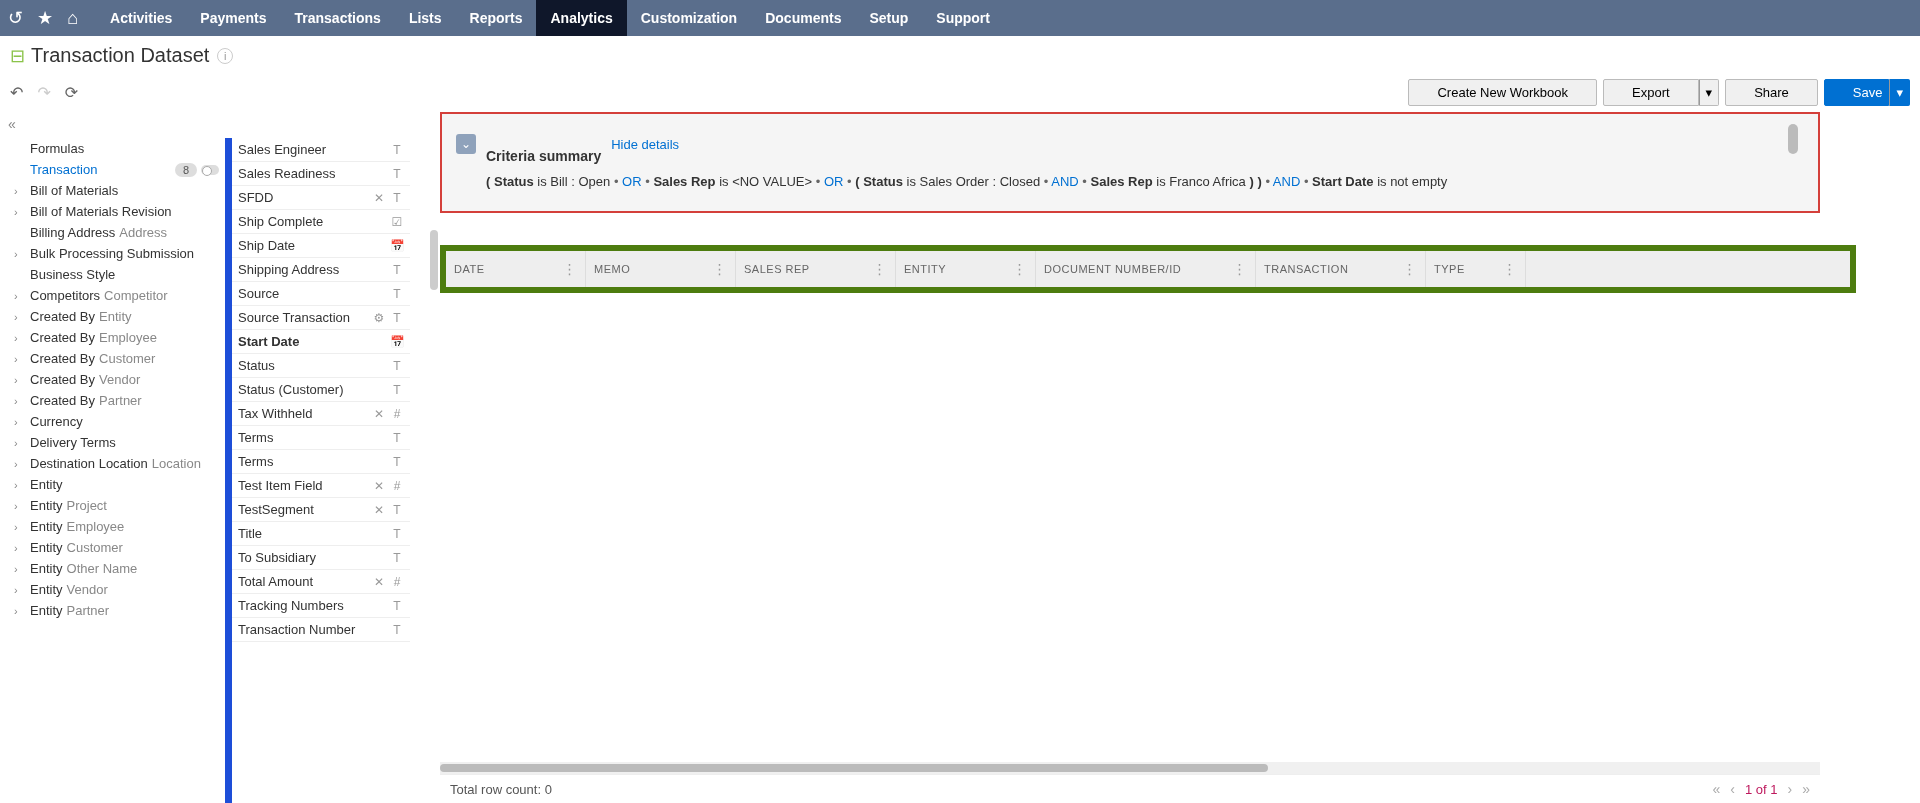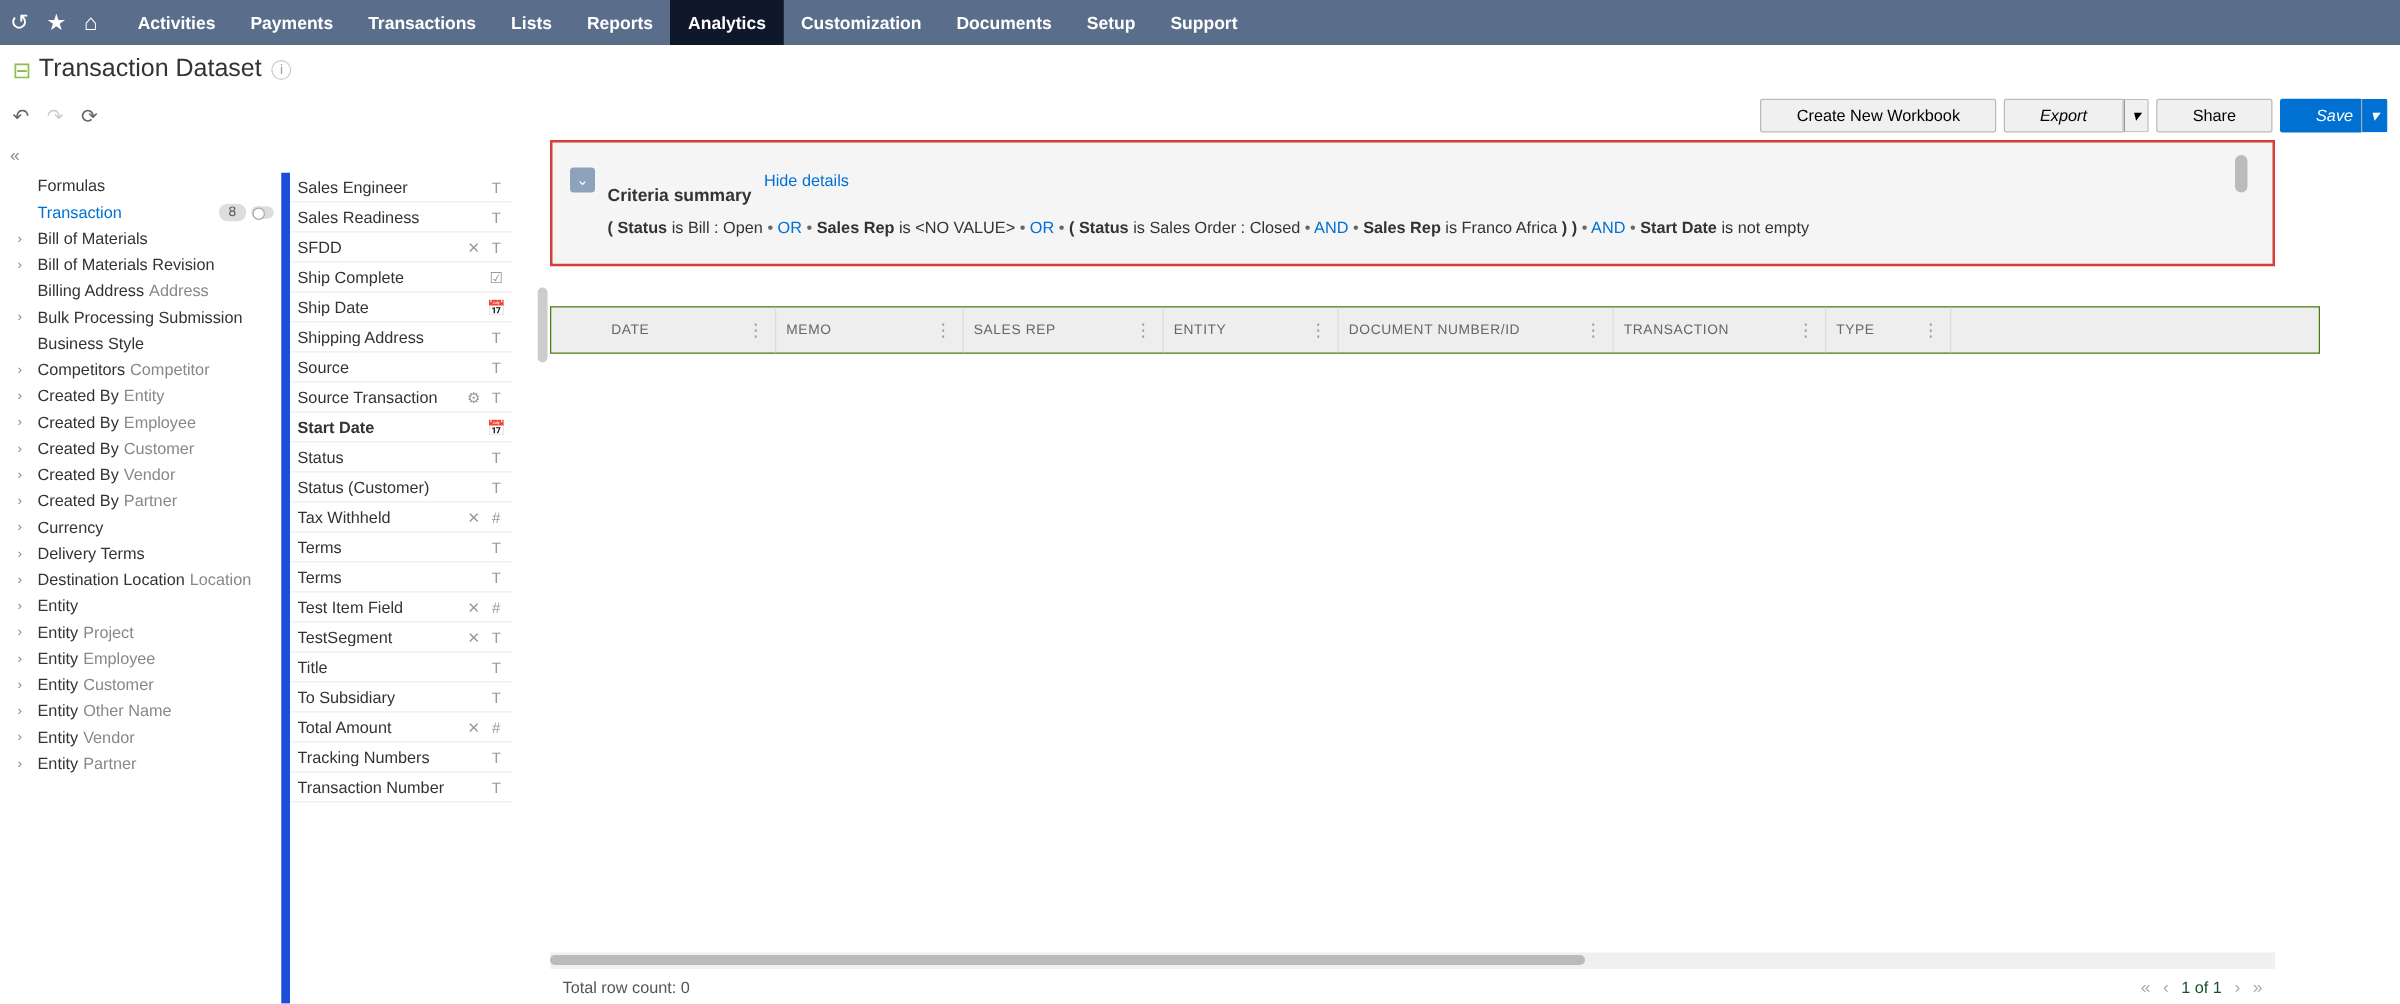--- a/index.html
+++ b/index.html
@@ -14,21 +14,21 @@
 .header-icon { color: #8bc34a; font-size: 18px; margin-right: 6px; }
 .header-title { font-size: 20px; font-weight: 400; color: #333; }
 .header-info { color: #999; margin-left: 8px; border: 1px solid #ccc; border-radius: 50%; width: 16px; height: 16px; display: inline-flex; align-items: center; justify-content: center; font-size: 11px; }
 .toolbar { display: flex; align-items: center; padding: 4px 10px; }
 .toolbar-left { display: flex; gap: 14px; }
 .toolbar-left span { color: #666; cursor: pointer; font-size: 16px; }
 .toolbar-right { margin-left: auto; display: flex; gap: 6px; align-items: center; }
 .btn { padding: 5px 28px; border: 1px solid #bbb; background: #f0f0f0; cursor: pointer; font-size: 13px; border-radius: 2px; }
 .btn-primary { background: #0070d2; color: #fff; border-color: #0070d2; padding-right: 6px; }
 .btn-group { display: flex; }
-.btn-group .btn { border-radius: 0; font-style: italic; }
+.btn-group .btn { border-radius: 0; }
 .btn-group .btn:first-child { border-radius: 2px 0 0 2px; }
 .btn-group .btn.dropdown-caret { padding: 5px 6px; border-left: 1px solid #999; border-radius: 0 2px 2px 0; }
 .btn-primary.dropdown-caret { border-left-color: #3a8de0; }
 .main { display: flex; height: calc(100vh - 110px); }
 .left-panel { width: 430px; display: flex; flex-direction: column; border-right: 0; }
 .search-row { display: flex; align-items: center; padding: 6px 8px; gap: 6px; }
 .search-box { flex: 1; display: flex; align-items: center; border: 1px solid #ddd; background: #f5f5f5; padding: 6px 8px; }
 .search-box input { border: none; background: transparent; flex: 1; font-size: 13px; outline: none; }
 .search-box .search-icon { color: #888; font-size: 15px; }
 .collapse-btn { color: #888; cursor: pointer; font-size: 14px; }
@@ -54,21 +54,21 @@
 .right-scrollbar-outer { position: absolute; left: 0; top: 120px; width: 8px; height: 60px; background: #ccc; border-radius: 4px; }
 .criteria-box { border: 2px solid #d43f3a; margin: 2px 100px 2px 0; background: #f5f5f5; padding: 10px 14px 18px 14px; position: relative; }
 .criteria-head { display: flex; align-items: center; gap: 10px; }
 .criteria-toggle { width: 20px; height: 20px; background: #8fa2bb; border-radius: 3px; color: #fff; display: flex; align-items: center; justify-content: center; font-size: 12px; cursor: pointer; }
 .criteria-title { font-weight: bold; font-size: 14px; margin-top: 24px; }
 .criteria-link { color: #0070d2; cursor: pointer; font-size: 13px; }
 .criteria-body { margin-top: 8px; margin-left: 30px; font-size: 13px; color: #333; line-height: 1.6; }
 .criteria-body .bold { font-weight: bold; }
 .criteria-body .op { color: #0070d2; }
 .criteria-body .dot { color: #666; }
-.grid-header { display: flex; background: #eee; border: 1px solid #4d7c0f; margin-top: 30px; margin-right: 64px; padding-left: 40px; }
+.grid-header { display: flex; background: #eee; border: 6px solid #4d7c0f; margin-top: 30px; margin-right: 64px; }
 .grid-col { padding: 10px 8px; font-size: 11px; color: #666; letter-spacing: 0.5px; border-right: 1px solid #ddd; display: flex; align-items: center; justify-content: space-between; }
 .grid-col .col-menu { color: #999; cursor: pointer; font-size: 14px; }
 .grid-body { flex: 1; }
 .grid-hscroll { height: 12px; background: #f0f0f0; margin-right: 100px; position: relative; }
 .grid-hscroll-thumb { position: absolute; left: 0; top: 2px; height: 8px; width: 60%; background: #bbb; border-radius: 4px; }
 .footer { display: flex; align-items: center; padding: 6px 10px; border-top: 1px solid #eee; margin-right: 100px; }
 .footer-left { color: #555; }
 .footer-right { margin-left: auto; display: flex; align-items: center; gap: 10px; color: #aaa; }
 .footer-right .page-nav { cursor: pointer; font-size: 14px; }
 .side-scroll { position: absolute; right: 20px; top: 10px; width: 10px; height: 30px; background: #bbb; border-radius: 5px; }
@@ -417,19 +417,19 @@
       </div>
     <div class="grid-body"></div>
     <div class="grid-hscroll">
       <div class="grid-hscroll-thumb"></div>
     </div>
     <div class="footer">
       <span class="footer-left">Total row count: 0</span>
       <div class="footer-right">
         <span class="page-nav">«</span>
         <span class="page-nav">‹</span>
-        <span style="color:#14532d">1 of 1</span>
+        <span style="color:#be185d">1 of 1</span>
         <span class="page-nav">›</span>
         <span class="page-nav">»</span>
       </div>
     </div>
   </div>
 </div>
 
 </body></html>

